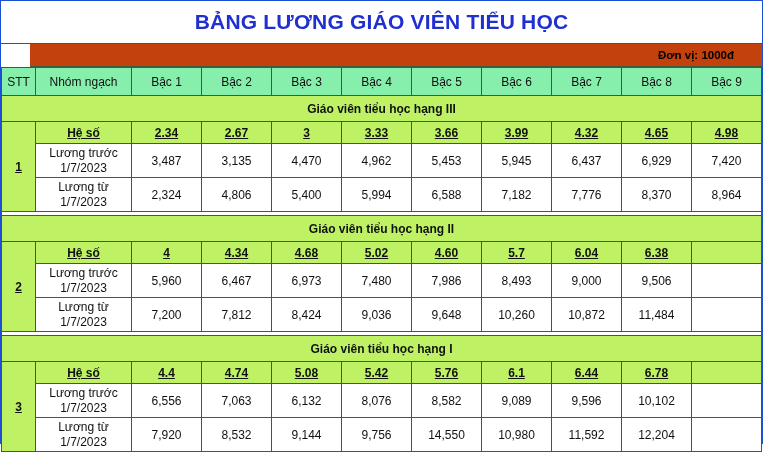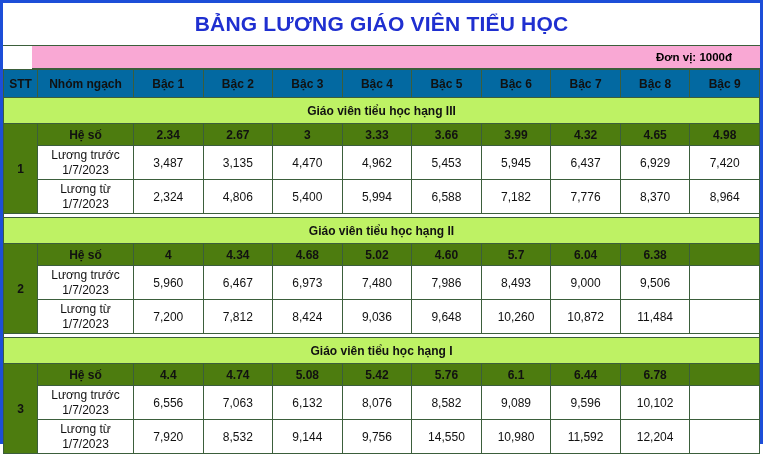--- a/index.html
+++ b/index.html
@@ -11,21 +11,21 @@
     height: 474px;
     background: #ffffff;
     font-family: "Liberation Sans", sans-serif;
     overflow: hidden;
   }
   .page {
     position: relative;
     width: 763px;
     height: 444px;
     box-sizing: border-box;
-    border: 3px solid #1d4ed8;
+    border: 1px solid #1d4ed8;
   }
   .title-bar {
     height: 42px;
     border-bottom: 1px solid #3b5e3b;
     display: flex;
     align-items: center;
     justify-content: center;
     background: #ffffff;
   }
   .title-text {
@@ -35,21 +35,21 @@
     letter-spacing: .2px;
     white-space: nowrap;
   }
   .unit-bar {
     height: 22px;
     border-bottom: 1px solid #3b5e3b;
     display: flex;
     align-items: center;
     justify-content: flex-end;
     padding-right: 28px;
-    background: #f9a8d4;
+    background: #c2410c;
     margin-left: 29px;
   }
   .unit-text {
     font-size: 11.5px;
     font-weight: bold;
     color: #000;
   }
   table.salary {
     border-collapse: collapse;
     width: 100%;
@@ -57,41 +57,42 @@
   }
   table.salary td, table.salary th {
     border: 1px solid #3b5e3b;
     font-size: 12px;
     color: #111;
     text-align: center;
     padding: 0 3px;
     box-sizing: border-box;
   }
   thead th {
-    background: #0369a1;
-    font-weight: bold;
+    background: #86efac;
+    font-weight: normal;
     height: 28px;
     font-size: 12.5px;
   }
   th.col-stt { width: 34px; }
   th.col-group { width: 96px; }
   .grp-row td {
     background: #bef264;
     height: 26px;
   }
   .grp-title {
     color: #c0262b;
     font-weight: bold;
     font-size: 15px;
     text-align: center;
   }
   .hs-row td {
-    background: #4d7c0f;
+    background: #bef264;
     font-weight: bold;
     height: 22px;
+    text-decoration: underline;
   }
   .hs-label {
     font-weight: bold;
     text-align: center;
   }
   .data-row td {
     height: 34px;
     background: #ffffff;
   }
   .rowlabel {

